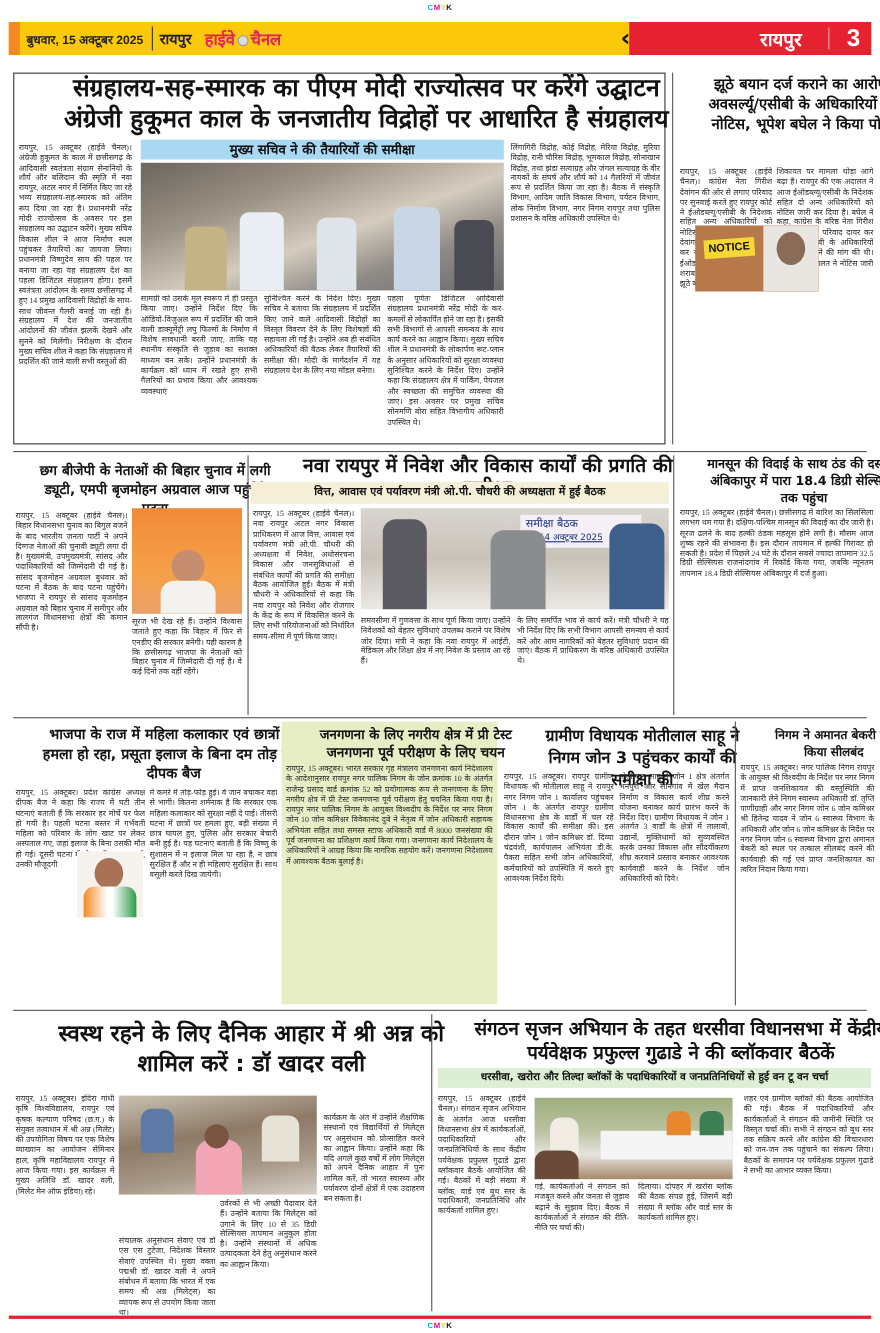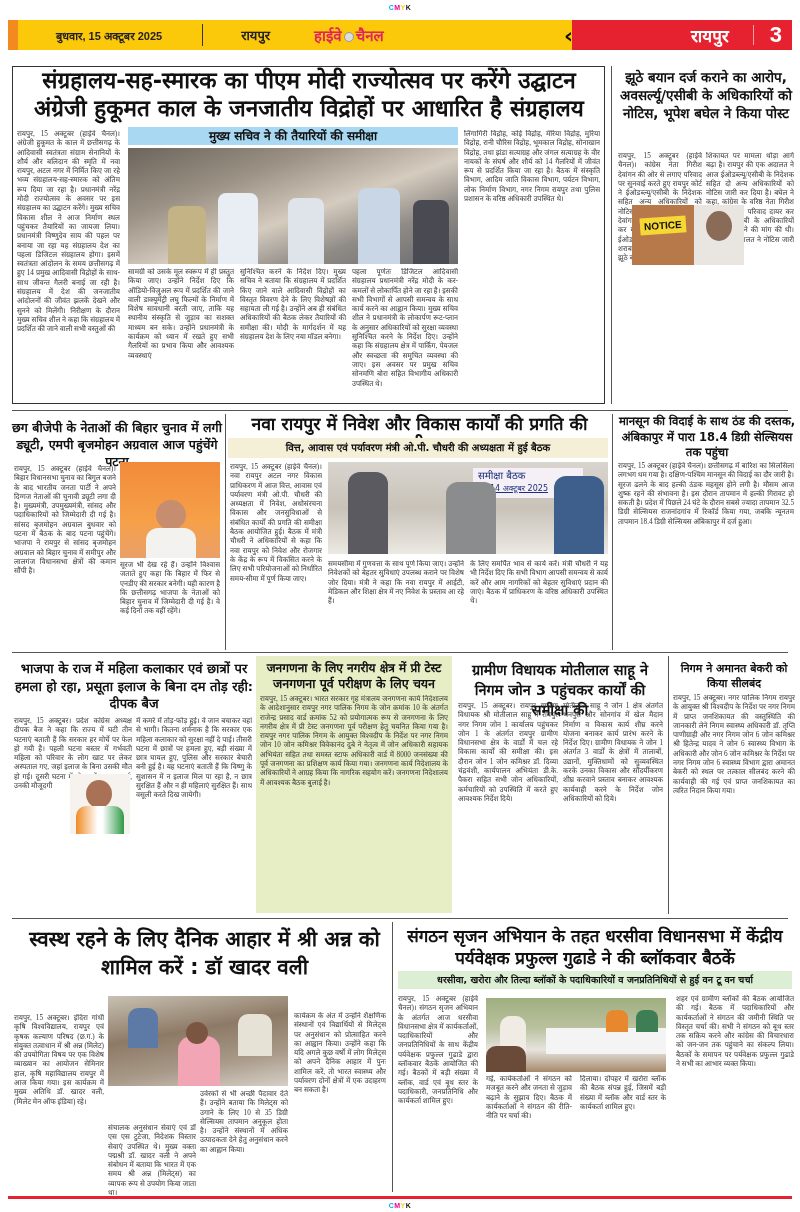--- a/index.html
+++ b/index.html
@@ -3,34 +3,34 @@
 <meta charset="utf-8">
 <style>
   * { box-sizing: border-box; margin: 0; padding: 0; }
   html, body { width: 800px; height: 1212px; background: #ffffff; overflow: hidden; }
   body { font-family: "DejaVu Sans", sans-serif; color: #1a1a1a; position: relative; }
 
   .cmyk { position: absolute; left: 0; width: 800px; text-align: center; font-size: 7px; font-weight: bold; letter-spacing: 0.5px; font-family: "Liberation Sans", sans-serif; }
   .cmyk .c { color: #00aeef; } .cmyk .m { color: #ec008c; } .cmyk .y { color: #f7d117; } .cmyk .k { color: #111; }
 
   
-  .masthead { position: absolute; left: 8px; top: 20px; width: 784px; height: 30px; background: #fcc80a; display: flex; align-items: center; gap: 32px; }
+  .masthead { position: absolute; left: 8px; top: 20px; width: 784px; height: 30px; background: #fcc80a; display: flex; align-items: center; }
   .masthead .edge { width: 10px; height: 100%; background: #f4891f; }
   .masthead .date { font-size: 11px; font-weight: bold; padding: 0 8px 0 6px; color: #222; font-family: "Liberation Sans", sans-serif; }
   .masthead .sep { width: 1px; height: 22px; background: #333; }
   .masthead .city { font-size: 13px; font-weight: bold; padding: 0 12px 0 6px; color: #222; }
   .masthead .brand { font-size: 15px; font-weight: bold; color: #e0245e; }
   .masthead .brand .dot { display: inline-block; width: 10px; height: 10px; border-radius: 50%; background: #ddd; border: 1px solid #999; vertical-align: middle; margin: 0 2px; }
   .masthead .redbox { position: absolute; right: 0; top: 0; height: 30px; width: 220px; background: #e62230; display: flex; align-items: center; justify-content: flex-end; }
   .masthead .chev { position: absolute; left: -8px; top: 3px; font-size: 22px; font-weight: bold; color: #111; }
   .masthead .redcity { color: #fff; font-size: 17px; font-weight: bold; padding-right: 24px; }
   .masthead .redsep { width: 1px; height: 20px; background: #f6a0a6; }
   .masthead .pageno { color: #fff; font-size: 22px; font-weight: bold; padding: 0 10px 0 16px; font-family: "Liberation Sans", sans-serif; }
 
-  .headline { position: absolute; font-weight: bold; text-align: center; line-height: 1.15; color: #111; }
+  .headline { position: absolute; font-weight: bold; text-align: center; line-height: 1.15; color: #111; margin-left: 24px; }
   .subhead { position: absolute; text-align: center; font-weight: bold; color: #111; }
   .body-text { position: absolute; font-size: 7.2px; line-height: 9.3px; text-align: justify; color: #333; overflow: hidden; font-family: Liberation Serif, serif; }
   .photo { position: absolute; overflow: hidden; }
   .rule-v { position: absolute; width: 1px; background: #555; }
   .rule-h { position: absolute; height: 1px; background: #555; }
   .boxed { position: absolute; border: 1px solid #333; }
   .notice-note { position: absolute; background: #f7d733; color: #111; font-size: 10px; font-weight: bold; padding: 3px 4px; transform: rotate(-4deg); font-family: "Liberation Sans", sans-serif; }
   .pic-label { position: absolute; font-size: 8px; font-weight: normal; color: #1c2f7a; }
   .footer-rule { position: absolute; left: 8px; top: 1196px; width: 784px; height: 3px; background: #e62230; }
 </style>
@@ -125,21 +125,21 @@
 <div class="headline" style="left:456px;top:660px;width:208px;font-size:14.5px;line-height:20px;">ग्रामीण विधायक मोतीलाल साहू ने निगम जोन 3 पहुंचकर कार्यों की समीक्षा की</div>
 <div class="body-text" style="left:458px;top:702px;width:100px;height:212px;">रायपुर, 15 अक्टूबर। रायपुर ग्रामीण विधायक श्री मोतीलाल साहू ने रायपुर नगर निगम जोन 1 कार्यालय पहुंचकर जोन 1 के अंतर्गत रायपुर ग्रामीण विधानसभा क्षेत्र के वार्डों में चल रहे विकास कार्यों की समीक्षा की। इस दौरान जोन 1 जोन कमिश्नर डॉ. दिव्या चंद्रवंशी, कार्यपालन अभियंता डी.के. पैकरा सहित सभी जोन अधिकारियों, कर्मचारियों को उपस्थिति में करते हुए आवश्यक निर्देश दिये।</div>
 <div class="body-text" style="left:563px;top:702px;width:100px;height:212px;">मोतीलाल साहू ने जोन 1 क्षेत्र अंतर्गत भनपुरी और सोनगांव में खेल मैदान निर्माण व विकास कार्य शीघ्र करने योजना बनाकर कार्य प्रारंभ करने के निर्देश दिए। ग्रामीण विधायक ने जोन 1 अंतर्गत 3 वार्डों के क्षेत्रों में तालाबों, उद्यानों, मुक्तिधामों को सुव्यवस्थित करके उनका विकास और सौंदर्यीकरण शीघ्र करवाने प्रस्ताव बनाकर आवश्यक कार्यवाही करने के निर्देश जोन अधिकारियों को दिये।</div>
 
 <div class="rule-v" style="left:668px;top:656px;height:258px;"></div>
 <div class="headline" style="left:672px;top:662px;width:124px;font-size:11px;line-height:14.5px;">निगम ने अमानत बेकरी को किया सीलबंद</div>
 <div class="body-text" style="left:673px;top:694px;width:122px;height:220px;">रायपुर, 15 अक्टूबर। नगर पालिक निगम रायपुर के आयुक्त श्री विश्वदीप के निर्देश पर नगर निगम में प्राप्त जनशिकायत की वस्तुस्थिति की जानकारी लेने निगम स्वास्थ्य अधिकारी डॉ. तृप्ति पाणीग्राही और नगर निगम जोन 6 जोन कमिश्नर श्री हितेन्द्र यादव ने जोन 6 स्वास्थ्य विभाग के अधिकारी और जोन 6 जोन कमिश्नर के निर्देश पर नगर निगम जोन 6 स्वास्थ्य विभाग द्वारा अमानत बेकरी को स्थल पर तत्काल सीलबंद करने की कार्यवाही की गई एवं प्राप्त जनशिकायत का त्वरित निदान किया गया।</div>
 
 <div class="rule-h" style="left:12px;top:918px;width:776px;"></div>
 <div class="headline" style="left:12px;top:925px;width:385px;font-size:20.5px;line-height:28px;">स्वस्थ रहने के लिए दैनिक आहार में श्री अन्न को शामिल करें : डॉ खादर वली</div>
-<div class="body-text" style="left:14px;top:995px;width:90px;height:196px;margin-top:19px;">रायपुर, 15 अक्टूबर। इंदिरा गांधी कृषि विश्वविद्यालय, रायपुर एवं कृषक कल्याण परिषद (छ.ग.) के संयुक्त तत्वाधान में श्री अन्न (मिलेट) की उपयोगिता विषय पर एक विशेष व्याख्यान का आयोजन सेमिनार हाल, कृषि महाविद्यालय रायपुर में आज किया गया। इस कार्यक्रम में मुख्य अतिथि डॉ. खादर वली, (मिलेट मेन ऑफ इंडिया) रहे।</div>
+<div class="body-text" style="left:14px;top:995px;width:90px;height:196px;">रायपुर, 15 अक्टूबर। इंदिरा गांधी कृषि विश्वविद्यालय, रायपुर एवं कृषक कल्याण परिषद (छ.ग.) के संयुक्त तत्वाधान में श्री अन्न (मिलेट) की उपयोगिता विषय पर एक विशेष व्याख्यान का आयोजन सेमिनार हाल, कृषि महाविद्यालय रायपुर में आज किया गया। इस कार्यक्रम में मुख्य अतिथि डॉ. खादर वली, (मिलेट मेन ऑफ इंडिया) रहे।</div>
 <div class="photo" style="left:108px;top:996px;width:180px;height:90px;background:linear-gradient(170deg,#c9c1b3 0%,#8d7a66 40%,#a79887 70%,#d6cfc6 100%);">
   <div style="position:absolute;left:70px;top:40px;width:42px;height:50px;background:#f2a5b4;border-radius:14px 14px 0 0;"></div>
   <div style="position:absolute;left:78px;top:26px;width:22px;height:22px;background:#7a5642;border-radius:50%;"></div>
   <div style="position:absolute;left:20px;top:12px;width:30px;height:40px;background:#5d7aa6;border-radius:10px 10px 0 0;"></div>
   <div style="position:absolute;left:130px;top:18px;width:34px;height:42px;background:#e7e2d6;border-radius:10px 10px 0 0;"></div>
 </div>
 <div class="body-text" style="left:108px;top:1124px;width:88px;height:101px;">संचालक अनुसंधान सेवाएं एवं डॉ एस एस टुटेजा, निदेशक विस्तार सेवाएं उपस्थित थे। मुख्य वक्ता पद्मश्री डॉ. खादर वली ने अपने संबोधन में बताया कि भारत में एक समय श्री अन्न (मिलेट्स) का व्यापक रूप से उपयोग किया जाता था।</div>
 <div class="body-text" style="left:200px;top:1090px;width:88px;height:101px;">उर्वरकों से भी अच्छी पैदावार देते हैं। उन्होंने बताया कि मिलेट्स को उगाने के लिए 10 से 35 डिग्री सेल्सियस तापमान अनुकूल होता है। उन्होंने संस्थानों में अधिक उत्पादकता देने हेतु अनुसंधान करने का आह्वान किया।</div>
 <div class="body-text" style="left:294px;top:995px;width:92px;height:196px;margin-top:17px;">कार्यक्रम के अंत में उन्होंने शैक्षणिक संस्थानों एवं विद्यार्थियों से मिलेट्स पर अनुसंधान को प्रोत्साहित करने का आह्वान किया। उन्होंने कहा कि यदि अगले कुछ वर्षों में लोग मिलेट्स को अपने दैनिक आहार में पुनः शामिल करें, तो भारत स्वास्थ्य और पर्यावरण दोनों क्षेत्रों में एक उदाहरण बन सकता है।</div>
 

